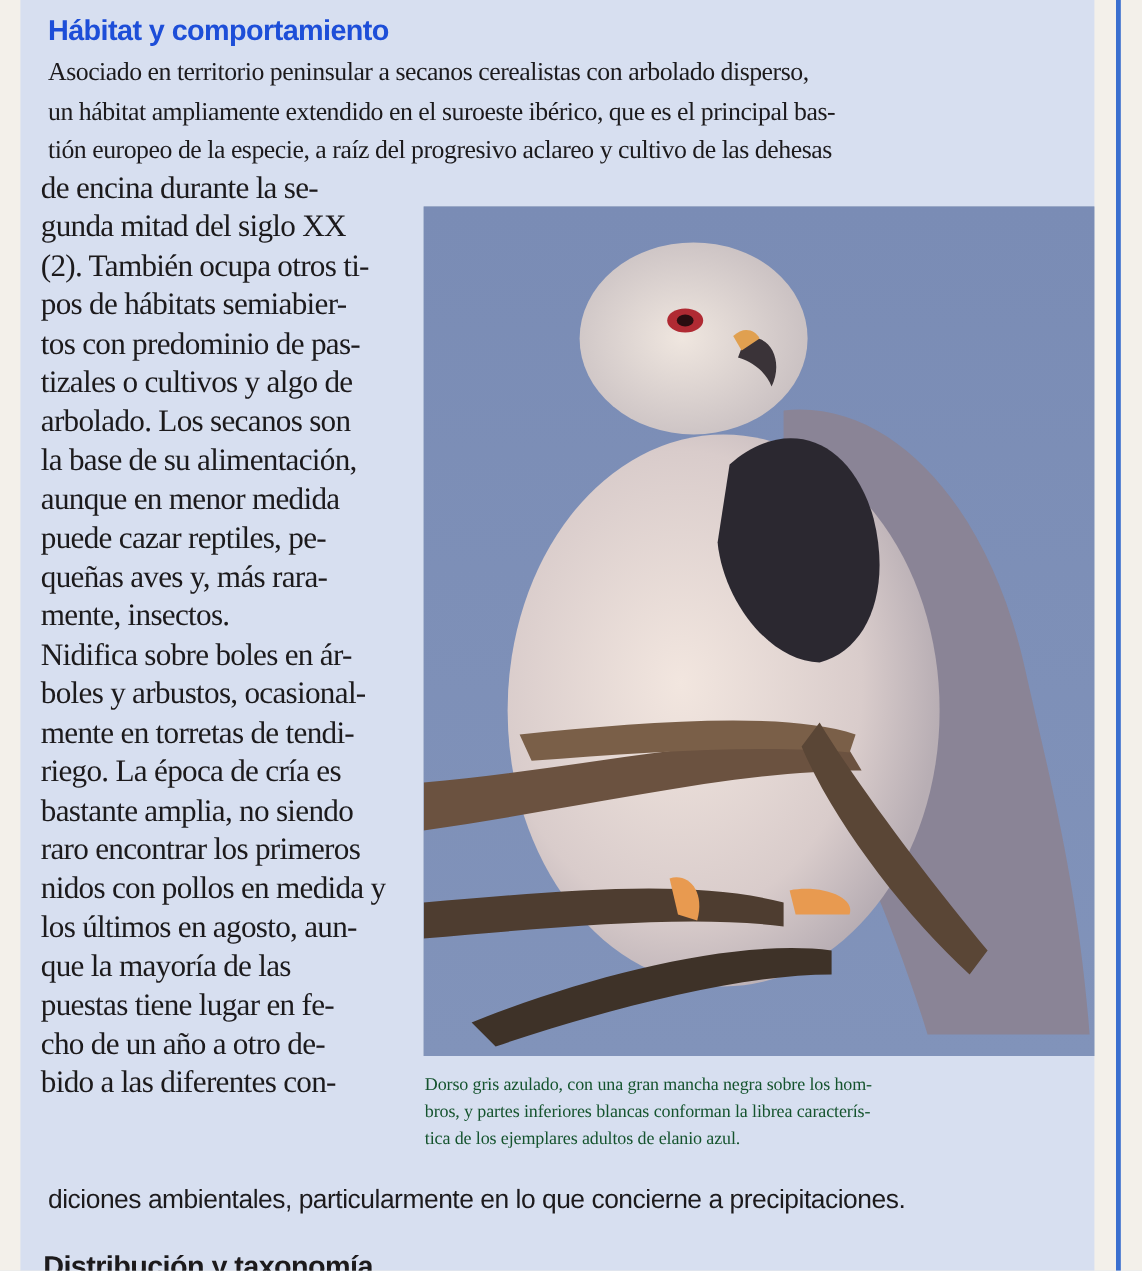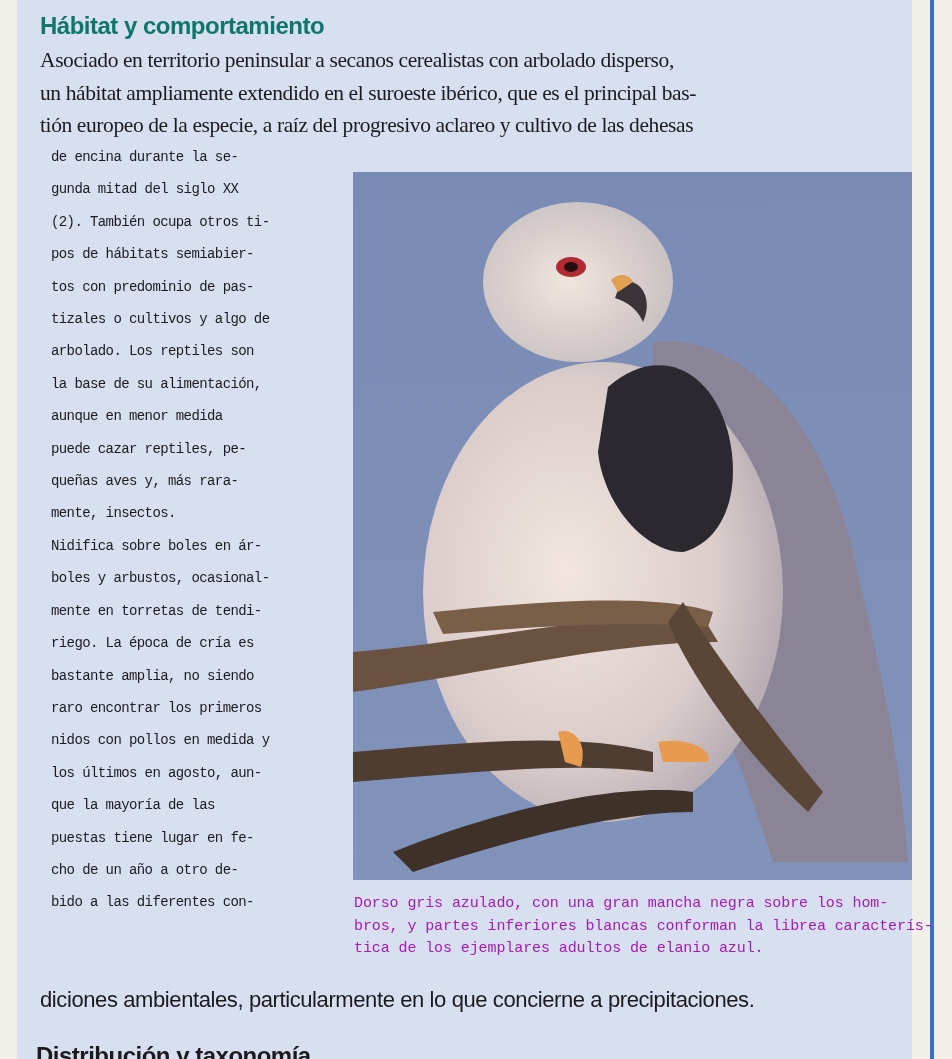--- a/index.html
+++ b/index.html
@@ -14,54 +14,54 @@
     background:#d7dff0;
   }
   .rule {
     position:absolute; left:930px; top:0; width:4px; height:1059px;
     background:#3a6fcf;
   }
   .heading {
     position:absolute; left:40px; top:12px;
     font-family:"Liberation Sans", sans-serif;
     font-weight:bold; font-size:24px; letter-spacing:-0.5px;
-    color:#0f766e;
+    color:#1d4ed8;
   }
   .lead {
     position:absolute; left:40px; top:44px; width:860px;
     font-family:Liberation Serif, serif;
     font-size:21.5px; line-height:32.5px; letter-spacing:-0.4px;
   }
   .lead div { white-space:nowrap; }
   .col {
-    position:absolute; left:51px; top:141px; width:300px;
-    font-family:Liberation Mono, monospace;
-    font-size:14px; line-height:32.4px; letter-spacing:-0.6px;
+    position:absolute; left:34px; top:141px; width:300px;
+    font-family:Liberation Serif, serif;
+    font-size:26px; line-height:32.4px; letter-spacing:-0.6px;
   }
   .col div { white-space:nowrap; }
   .tail {
     position:absolute; left:40px; top:984px;
     font-family:"Liberation Sans", sans-serif;
     font-size:22px; line-height:32px; letter-spacing:-0.4px; white-space:nowrap;
   }
   .heading2 {
     position:absolute; left:36px; top:1042px;
     font-family:"Liberation Sans", sans-serif;
     font-weight:bold; font-size:24px; letter-spacing:-0.5px;
   }
   .photo {
     position:absolute; left:353px; top:172px; width:559px; height:708px;
     overflow:hidden; background:#7c8fb2;
   }
   .photo svg { display:block; }
   .caption {
     position:absolute; left:354px; top:893px; width:550px;
-    font-family:Liberation Mono, monospace;
+    font-family:Liberation Serif, serif;
     font-size:15px; line-height:22.5px; letter-spacing:-0.1px;
-    color:#a21caf;
+    color:#14532d;
   }
   .caption div { white-space:nowrap; }
 </style>
 </head>
 <body>
 
 <div class="panel"></div>
 <div class="rule"></div>
 
 <div class="heading">Hábitat y comportamiento</div>
@@ -72,21 +72,21 @@
   <div>tión europeo de la especie, a raíz del progresivo aclareo y cultivo de las dehesas</div>
 </div>
 
 <div class="col">
   <div>de encina durante la se-</div>
   <div>gunda mitad del siglo XX</div>
   <div>(2). También ocupa otros ti-</div>
   <div>pos de hábitats semiabier-</div>
   <div>tos con predominio de pas-</div>
   <div>tizales o cultivos y algo de</div>
-  <div>arbolado. Los reptiles son</div>
+  <div>arbolado. Los secanos son</div>
   <div>la base de su alimentación,</div>
   <div>aunque en menor medida</div>
   <div>puede cazar reptiles, pe-</div>
   <div>queñas aves y, más rara-</div>
   <div>mente, insectos.</div>
   <div>Nidifica sobre boles en ár-</div>
   <div>boles y arbustos, ocasional-</div>
   <div>mente en torretas de tendi-</div>
   <div>riego. La época de cría es</div>
   <div>bastante amplia, no siendo</div>

